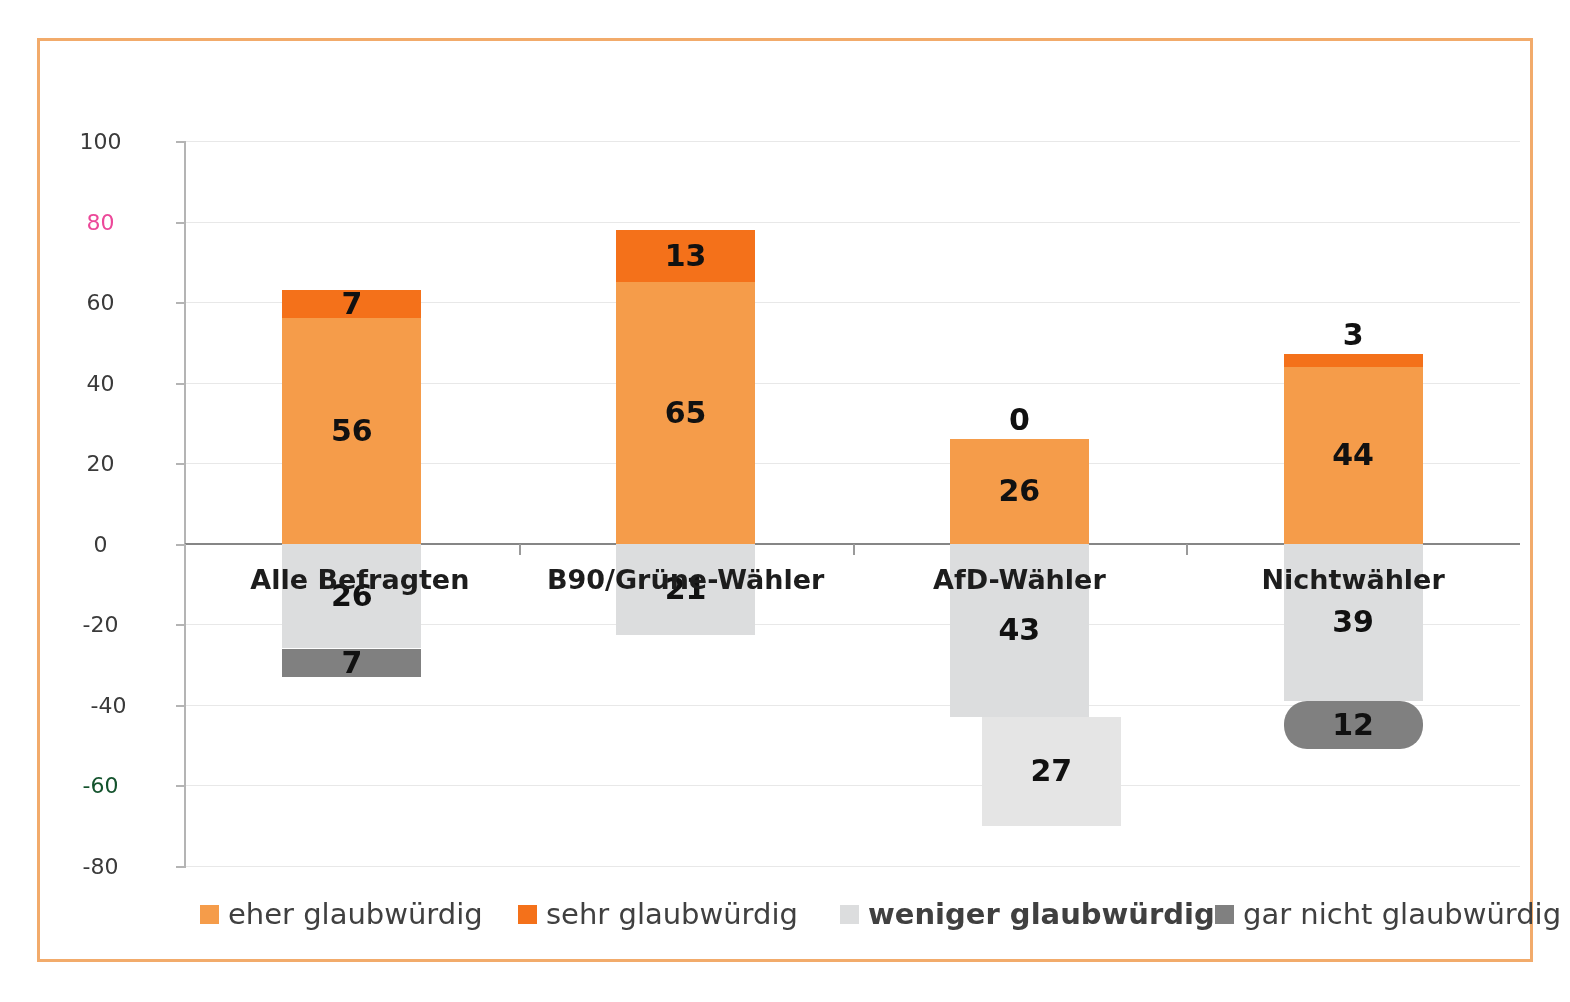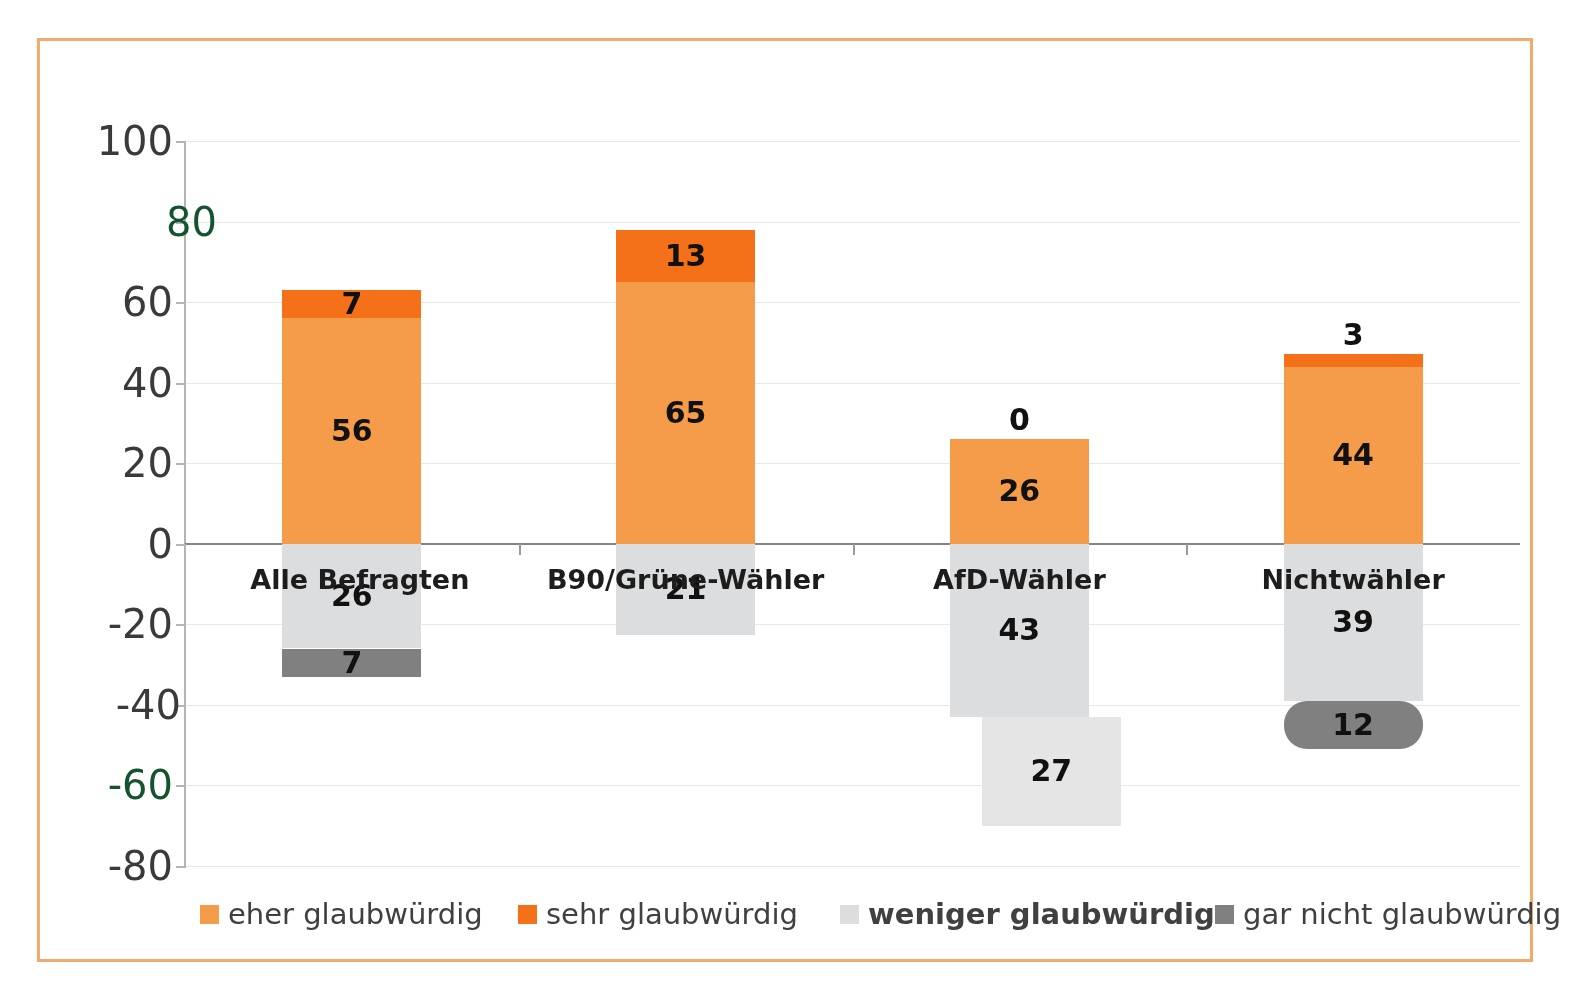--- a/index.html
+++ b/index.html
@@ -63,26 +63,25 @@
     position: absolute;
     left: 136px;
     width: 10px;
     height: 2px;
     background: #B4B4B4;
   }
   .ylabel {
     position: absolute;
     right: 1449px; 
     width: 110px;
-    text-align: right;
-    font-size: 40px;
+    text-align: center;
+    font-size: 22px;
     color: #3A3A3A;
     transform: translateY(-50%);
     white-space: nowrap;
-    padding-left: 12px;
   }
   
   .xtick {
     position: absolute;
     width: 2px;
     height: 11px;
     background: #9A9A9A;
   }
   
   .barcol {
@@ -175,21 +174,21 @@
         <div class="ytick" style="top: 341.667px; background: rgb(180, 180, 180);"></div>
         <div class="ytick" style="top: 422.222px; background: rgb(180, 180, 180);"></div>
         <div class="ytick" style="top: 502.778px; background: rgb(180, 180, 180);"></div>
         <div class="ytick" style="top: 583.333px; background: rgb(180, 180, 180);"></div>
         <div class="ytick" style="top: 663.889px; background: rgb(180, 180, 180);"></div>
         <div class="ytick" style="top: 744.444px; background: rgb(180, 180, 180);"></div>
         <div class="ytick" style="top: 825px; background: rgb(180, 180, 180);"></div>
       </div>
     <div id="ylabels-layer">
         <div class="ylabel" style="top: 100px; left: 0px; right: auto; width: 121px; color: rgb(58, 58, 58);">100</div>
-        <div class="ylabel" style="top: 180.556px; left: 0px; right: auto; width: 121px; color: #14532d; margin-left: 44px;">80</div>
+        <div class="ylabel" style="top: 180.556px; left: 0px; right: auto; width: 121px; color: #ec4899;">80</div>
         <div class="ylabel" style="top: 261.111px; left: 0px; right: auto; width: 121px; color: rgb(58, 58, 58);">60</div>
         <div class="ylabel" style="top: 341.667px; left: 0px; right: auto; width: 121px; color: rgb(58, 58, 58);">40</div>
         <div class="ylabel" style="top: 422.222px; left: 0px; right: auto; width: 121px; color: rgb(58, 58, 58);">20</div>
         <div class="ylabel" style="top: 502.778px; left: 0px; right: auto; width: 121px; color: rgb(58, 58, 58);">0</div>
         <div class="ylabel" style="top: 583.333px; left: 0px; right: auto; width: 121px; color: rgb(58, 58, 58);">-20</div>
         <div class="ylabel" style="top: 663.889px; left: 8px; right: auto; width: 121px; color: rgb(58, 58, 58);">-40</div>
         <div class="ylabel" style="top: 744.444px; left: 0px; right: auto; width: 121px; color: #14532d;">-60</div>
         <div class="ylabel" style="top: 825px; left: 0px; right: auto; width: 121px; color: rgb(58, 58, 58);">-80</div>
       </div>
 

